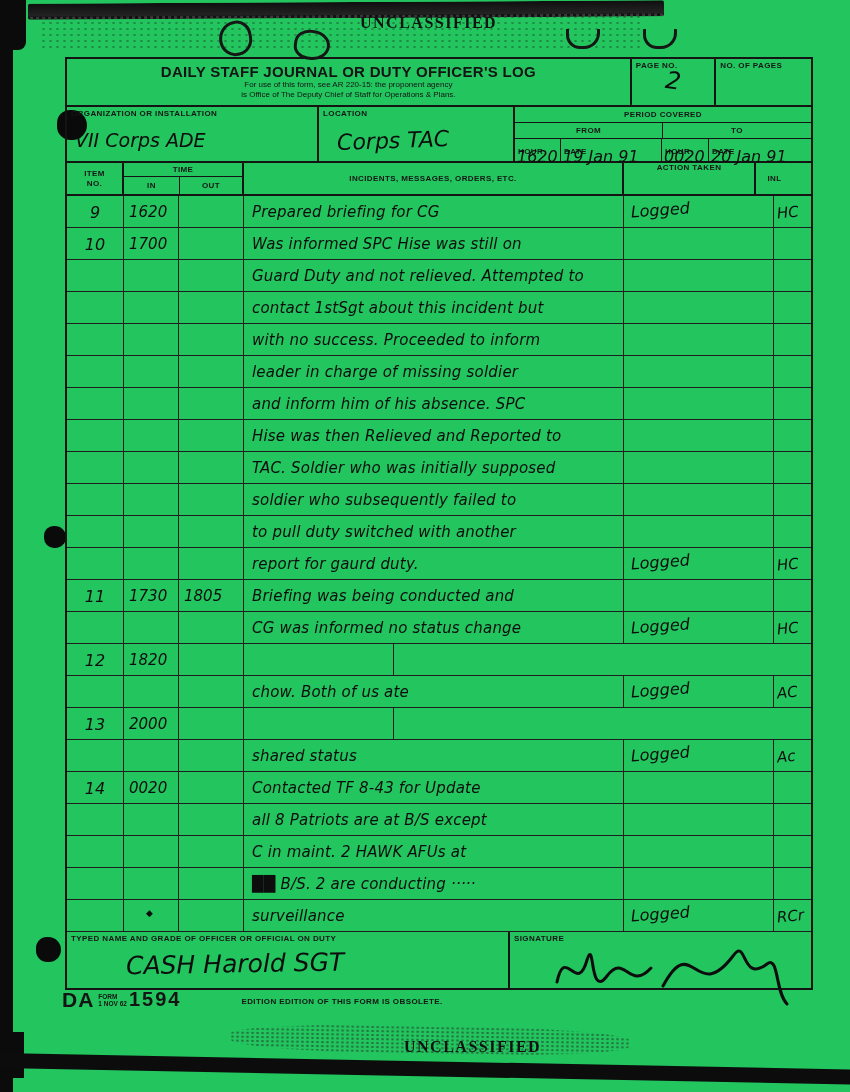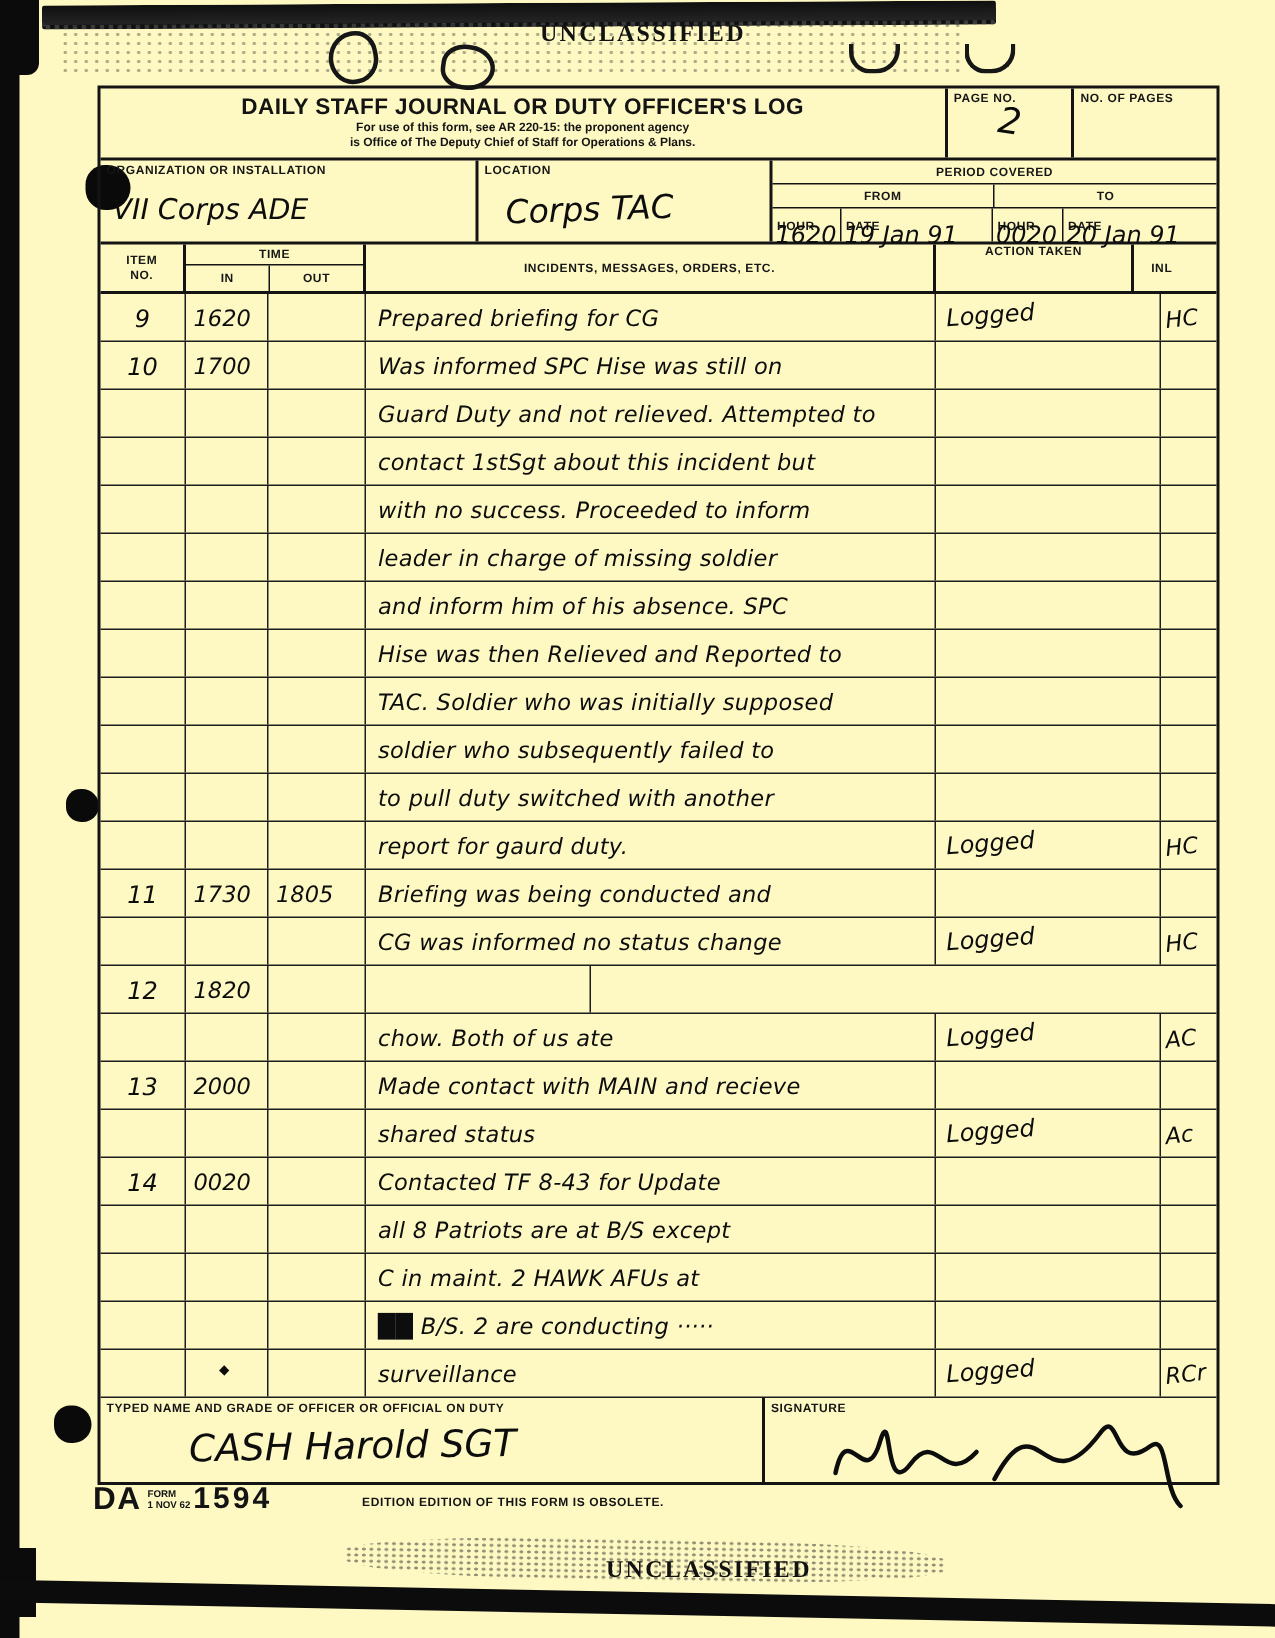--- a/index.html
+++ b/index.html
@@ -1,16 +1,16 @@
 <!DOCTYPE html>
 <html><head>
 <meta charset="utf-8">
 <style>
   html,body{margin:0;padding:0;background:#dedad2;}
-  .page{position:relative;width:850px;height:1092px;background:#fef9c3;overflow:hidden;
+  .page{position:relative;width:850px;height:1092px;background:#22c55e;overflow:hidden;
         font-family:"Liberation Sans",sans-serif;color:#141414;}
   
   .edge-left{position:absolute;left:0;top:0;width:13px;height:1092px;background:#0b0b0b;}
   .edge-left-top{position:absolute;left:0;top:0;width:26px;height:50px;background:#0b0b0b;border-radius:0 0 8px 0;}
   .edge-left-bottom{position:absolute;left:0;top:1032px;width:24px;height:46px;background:#0b0b0b;}
   .edge-top{position:absolute;left:28px;top:2px;width:636px;height:13px;background:linear-gradient(#0f0f0f,#242424);
             transform:rotate(-0.3deg);border-radius:2px;border-bottom:3px dotted #3a3a3a;}
   .edge-top-speckle{position:absolute;left:40px;top:14px;width:600px;height:34px;opacity:.35;
             background-image:radial-gradient(#1c1c1c 1px,transparent 1.4px);background-size:7px 6px;}
   .edge-bottom{position:absolute;left:-6px;top:1053px;width:870px;height:15px;background:#0c0c0c;
@@ -35,21 +35,21 @@
   .lbl{font-size:8px;font-weight:bold;letter-spacing:.4px;color:#161616;line-height:1.2;}
   .hw{font-family:"DejaVu Sans",sans-serif;font-style:italic;color:#0d0d0d;}
   .form{position:absolute;left:65px;top:57px;width:744px;border:2px solid #141414;}
   .frow{display:flex;box-sizing:border-box;}
   .cell{box-sizing:border-box;border-right:2px solid #141414;position:relative;overflow:visible;}
   .cell.last{border-right:none;}
   
   .title-row{height:48px;border-bottom:2px solid #141414;}
   .title-cell{width:599px;text-align:center;padding-top:4px;}
   .form-title{font-size:15px;font-weight:bold;letter-spacing:.3px;}
-  .form-sub{font-size:8px;font-weight:bold;line-height:1.3;}
+  .form-sub{font-size:8px;font-weight:normal;line-height:1.3;}
   .pageno-cell{width:89px;padding:2px 4px;}
   .nopages-cell{width:100px;padding:2px 4px;}
   .pageno-val{font-size:24px;text-align:center;margin-top:-4px;transform:rotate(8deg);}
   
   .org-row{height:56px;border-bottom:2px solid #141414;}
   .org-cell{width:252px;padding:2px 4px;}
   .loc-cell{width:196px;padding:2px 4px;}
   .org-val{font-size:19px;margin:10px 0 0 4px;white-space:nowrap;}
   .loc-val{font-size:22px;margin:8px 0 0 14px;transform:rotate(-2deg);white-space:nowrap;}
   .period-cell{width:296px;display:flex;flex-direction:column;padding:0;}
@@ -405,23 +405,20 @@
           </div>
         </div>
         <div class="trow">
           <div class="cell c-item">
             <div class="hw hw-item">13</div>
           </div>
           <div class="cell c-in">
             <div class="hw hw-in">2000</div>
           </div>
           <div class="cell c-out"></div>
-          <div class="cell c-text">
-            <div class="hw hw-text">Made contact with MAIN and recieve</div>
-          </div>
           <div class="cell c-action"></div>
           <div class="cell c-inl"></div>
         </div>
         <div class="trow">
           <div class="cell c-item"></div>
           <div class="cell c-in"></div>
           <div class="cell c-out"></div>
           <div class="cell c-text">
             <div class="hw hw-text">shared status</div>
           </div>

